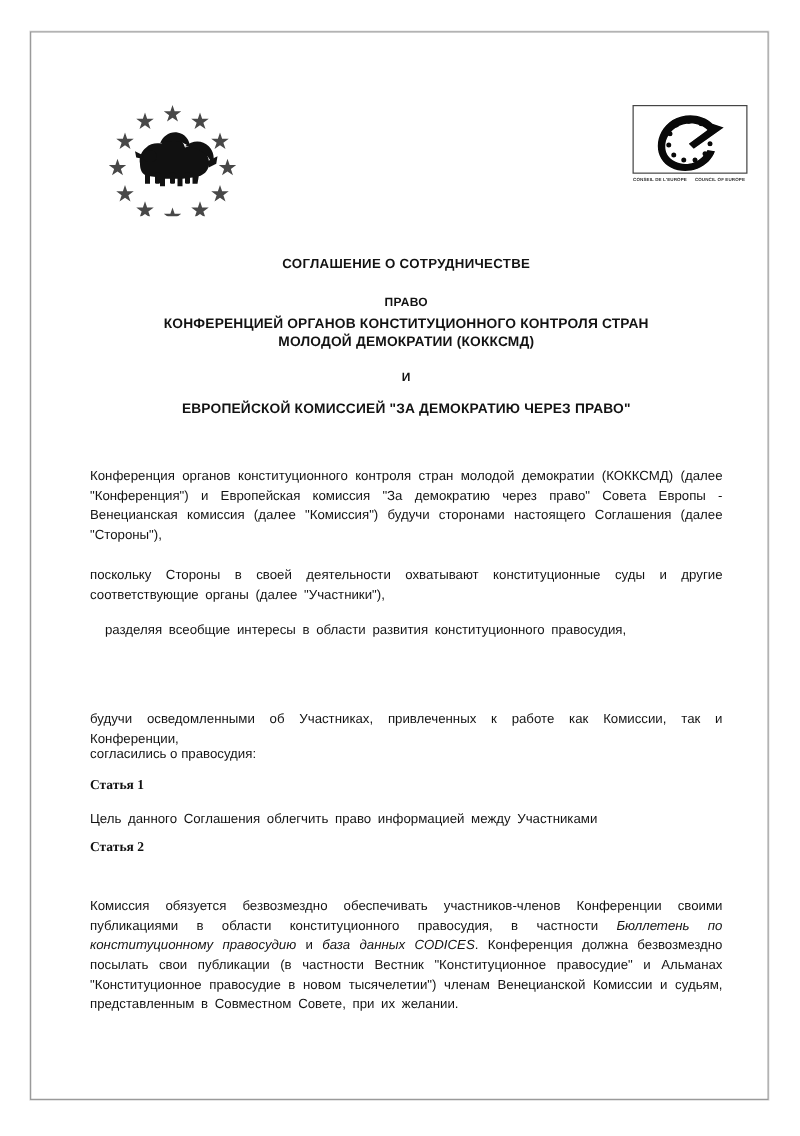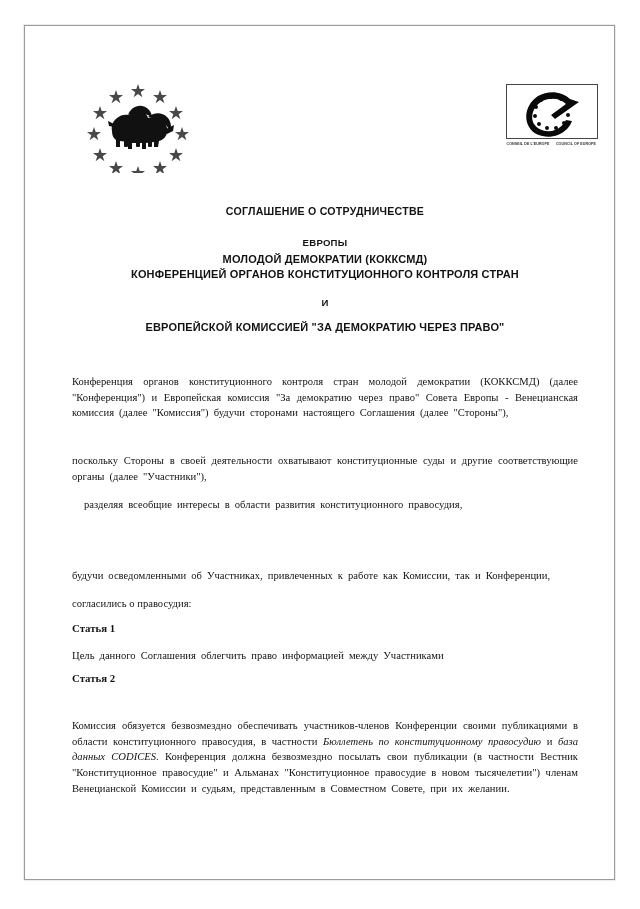--- a/index.html
+++ b/index.html
@@ -105,21 +105,21 @@
   .title-main { font-size: 10.6px; }
   .title-between { font-size: 9.6px; }
   .title-and { font-size: 9.6px; }
   .title-party {
     font-size: 11px;
     line-height: 1.32;
     letter-spacing: 0.15px;
   }
 
   .para {
-    font-family: Liberation Serif, serif;
+    font-family: Liberation Sans, sans-serif;
     font-size: 10.6px;
     line-height: 1.48;
     color: #161616;
     text-align: justify;
     text-justify: inter-word;
   }
   .para.loose { word-spacing: 2.4px; }
 
   .article-head {
     font-family: "Liberation Serif", serif;
@@ -212,25 +212,25 @@
         <span class="coe-cap-col">COUNCIL OF EUROPE</span>
       </div>
     </div>
   </div>
 
   <div id="scan-ink">
     <div id="doc-body">
 
       <div class="blk title-main" style="top:205px;">СОГЛАШЕНИЕ О СОТРУДНИЧЕСТВЕ</div>
 
-      <div class="blk title-between" style="top:237px;">ЕВРОПЫ</div>
+      <div class="blk title-between" style="top:237px;">ПРАВО</div>
 
       <div class="blk title-party" style="top:252px;">
+        <div>КОНФЕРЕНЦИЕЙ ОРГАНОВ КОНСТИТУЦИОННОГО КОНТРОЛЯ СТРАН</div>
         <div>МОЛОДОЙ ДЕМОКРАТИИ (КОККСМД)</div>
-        <div>КОНФЕРЕНЦИЕЙ ОРГАНОВ КОНСТИТУЦИОННОГО КОНТРОЛЯ СТРАН</div>
       </div>
 
       <div class="blk title-and" style="top:297px;">И</div>
 
       <div class="blk title-party" style="top:320px;">
         <div>ЕВРОПЕЙСКОЙ КОМИССИЕЙ "ЗА ДЕМОКРАТИЮ ЧЕРЕЗ ПРАВО"</div>
       </div>
 
       <div class="blk para loose" style="top:374px;">Конференция органов конституционного контроля стран молодой демократии (КОККСМД) (далее "Конференция") и Европейская комиссия "За демократию через право" Совета Европы - Венецианская комиссия (далее "Комиссия") будучи сторонами настоящего Соглашения (далее "Стороны"),</div>
 

